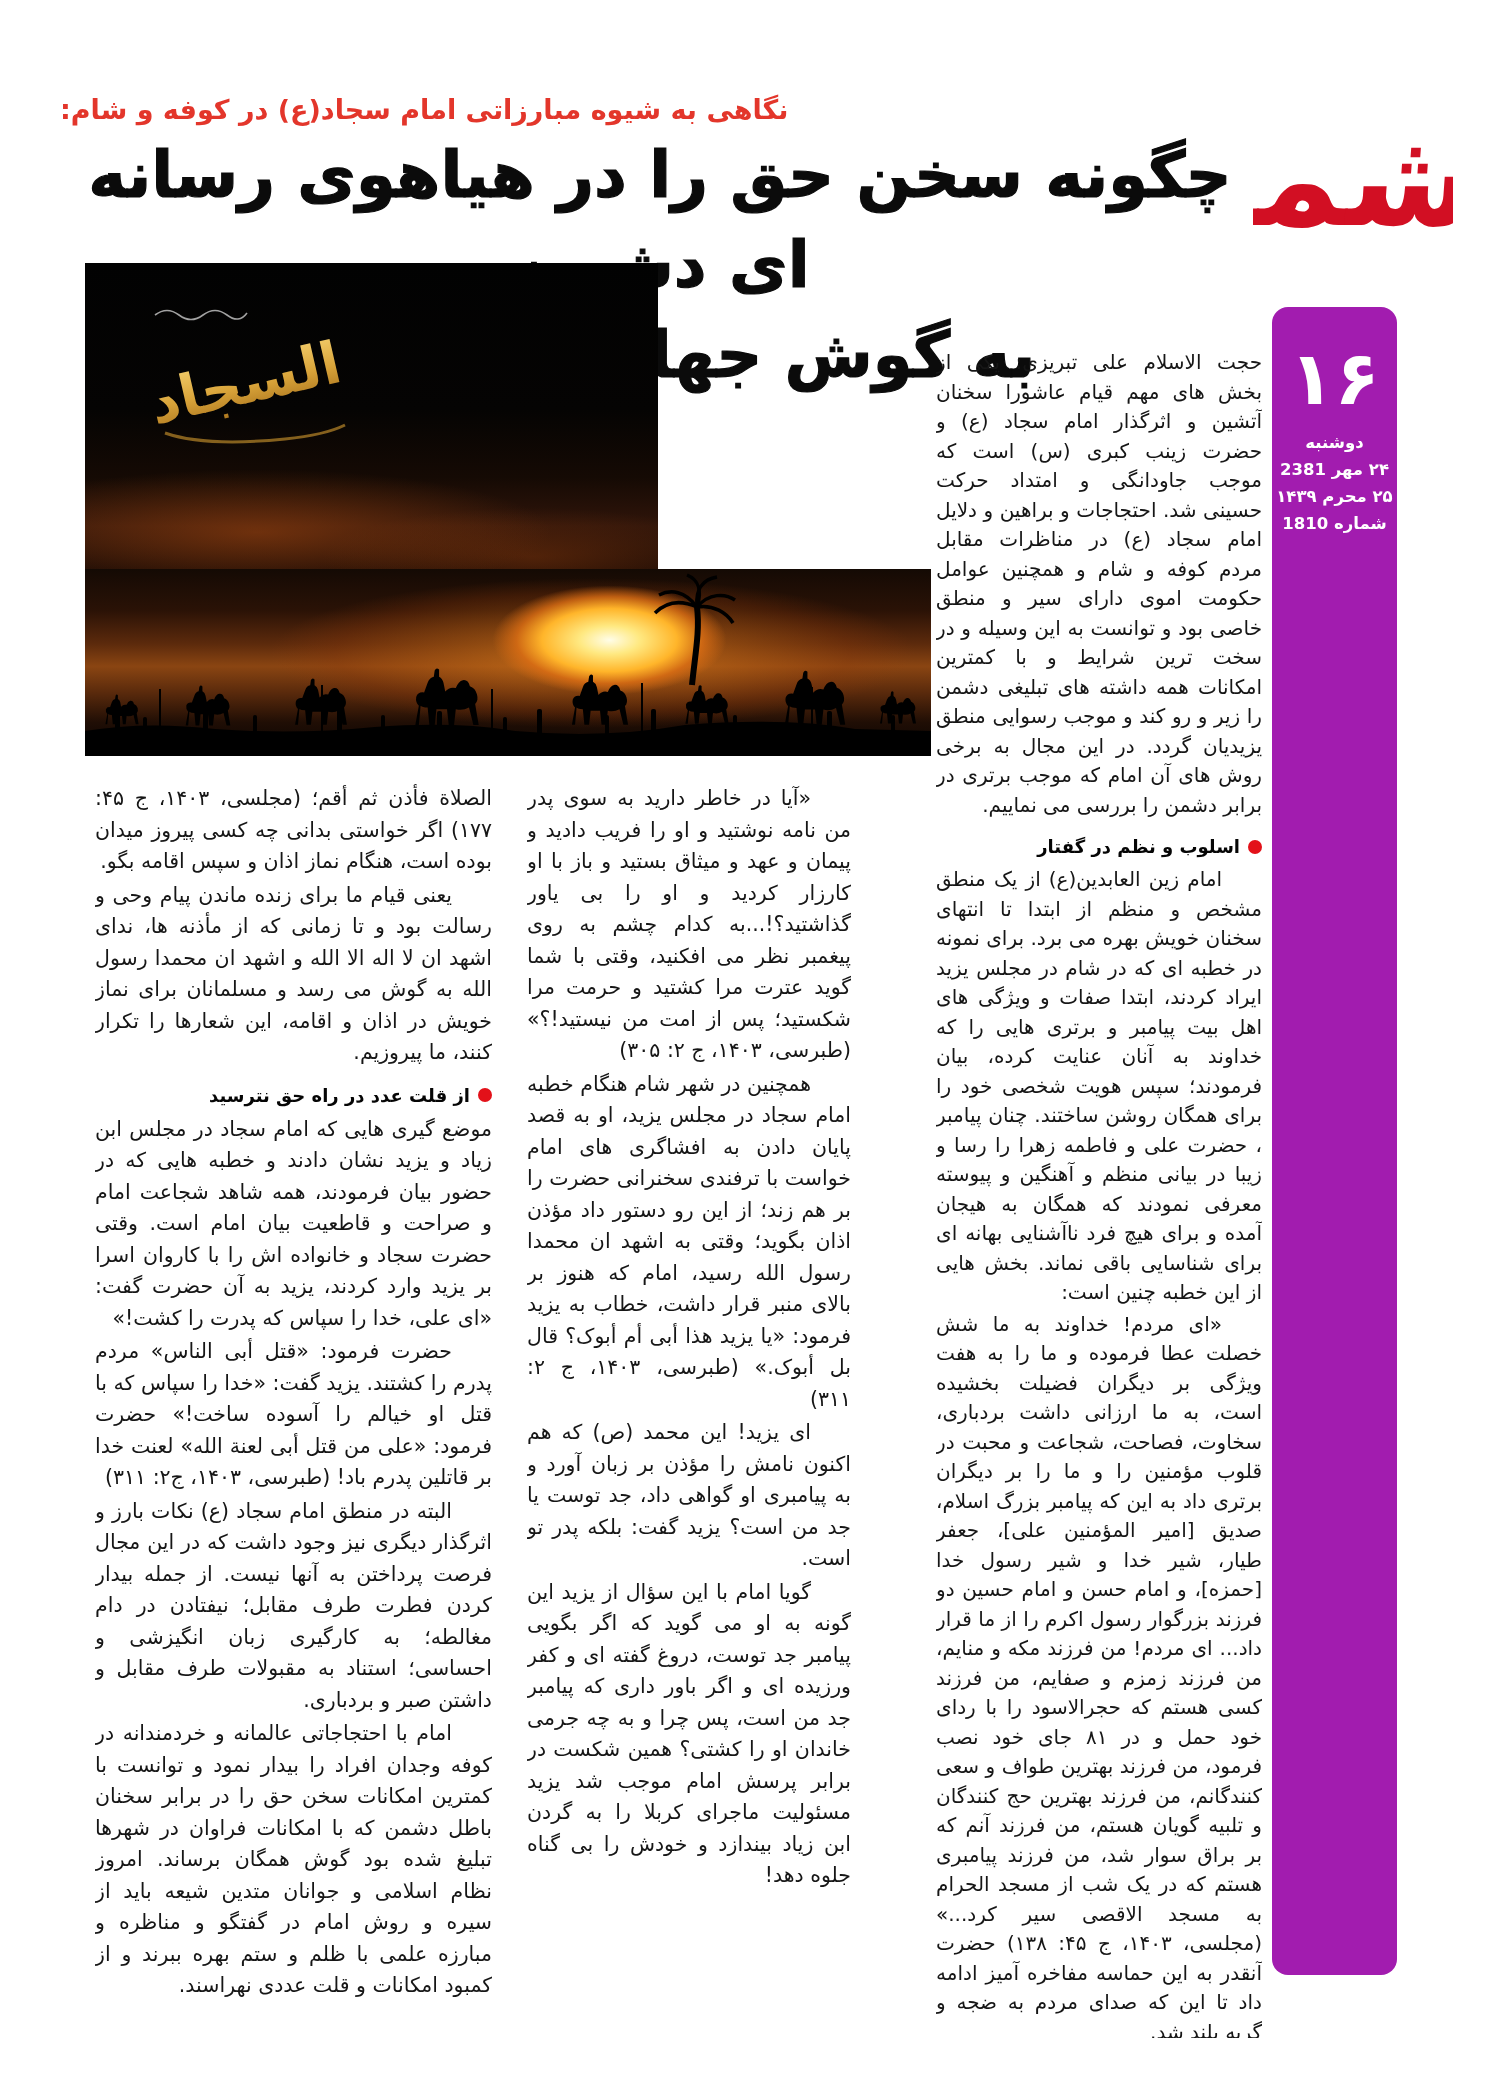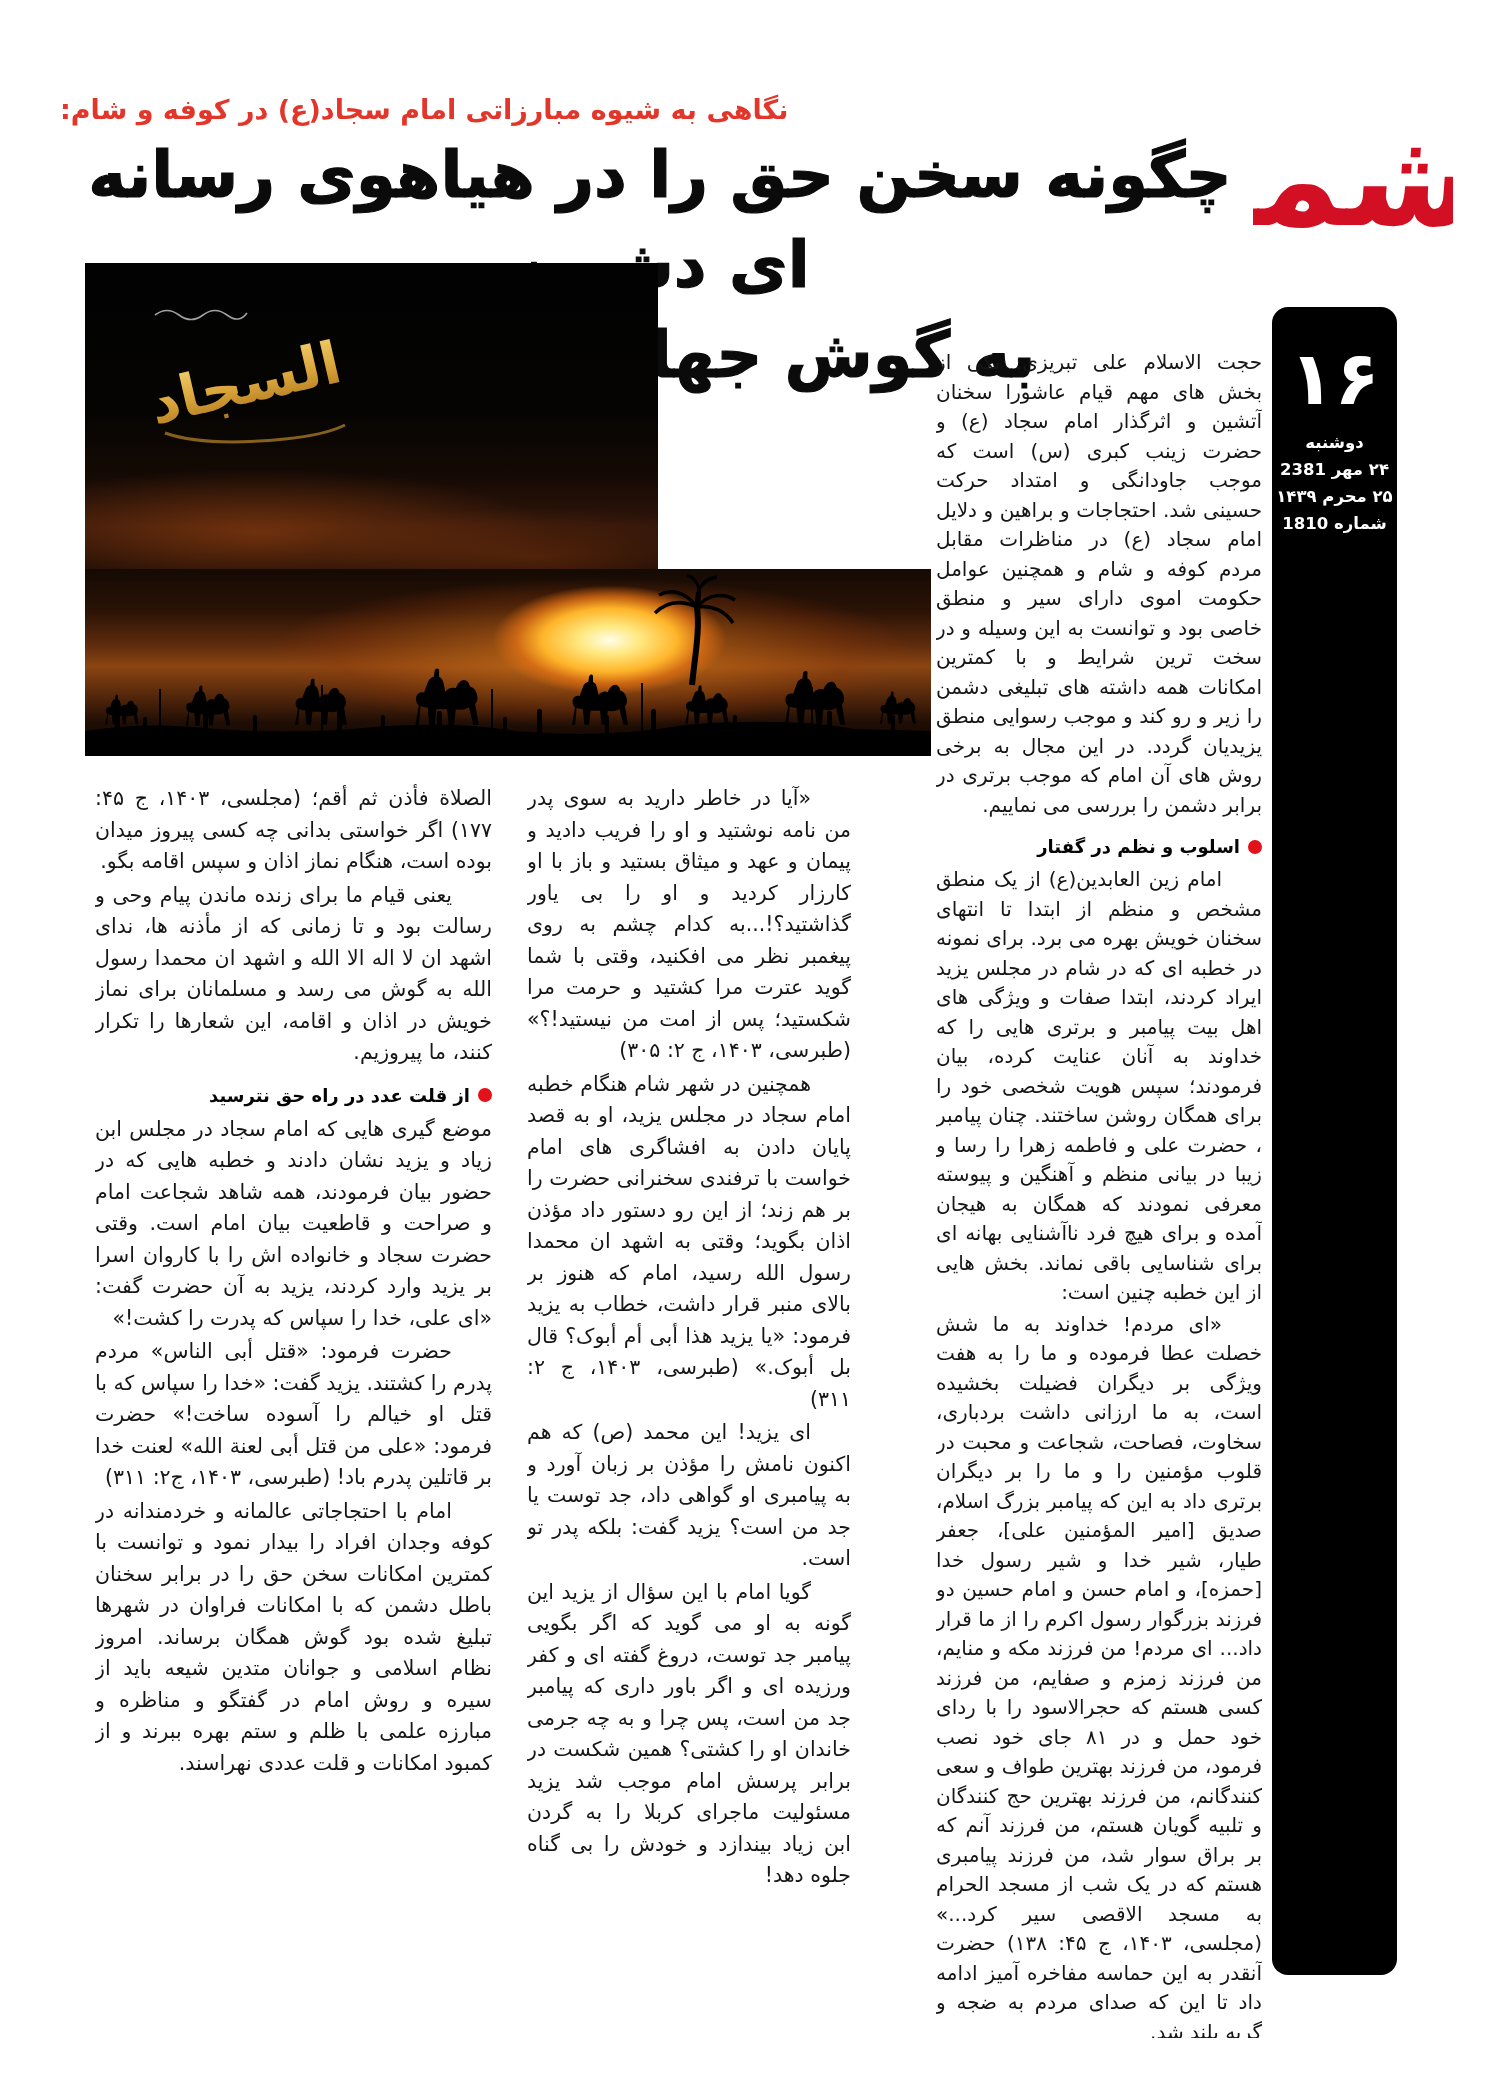--- a/index.html
+++ b/index.html
@@ -160,30 +160,31 @@
 
   <section class="col col-left">
     <p class="cont">الصلاة فأذن ثم أقم؛ (مجلسی، ۱۴۰۳، ج ۴۵: ۱۷۷) اگر خواستی بدانی چه کسی پیروز میدان بوده است، هنگام نماز اذان و سپس اقامه بگو.</p>
     <p>یعنی قیام ما برای زنده ماندن پیام وحی و رسالت بود و تا زمانی که از مأذنه ها، ندای اشهد ان لا اله الا الله و اشهد ان محمدا رسول الله به گوش می رسد و مسلمانان برای نماز خویش در اذان و اقامه، این شعارها را تکرار کنند، ما پیروزیم.</p>
     <h3 class="subhead">
       <span class="red-dot" style="background: rgb(227, 17, 25);"></span>
       <span>از قلت عدد در راه حق نترسید</span>
     </h3>
     <p class="cont">موضع گیری هایی که امام سجاد در مجلس ابن زیاد و یزید نشان دادند و خطبه هایی که در حضور بیان فرمودند، همه شاهد شجاعت امام و صراحت و قاطعیت بیان امام است. وقتی حضرت سجاد و خانواده اش را با کاروان اسرا بر یزید وارد کردند، یزید به آن حضرت گفت: «ای علی، خدا را سپاس که پدرت را کشت!»</p>
     <p>حضرت فرمود: «قتل أبی الناس» مردم پدرم را کشتند. یزید گفت: «خدا را سپاس که با قتل او خیالم را آسوده ساخت!» حضرت فرمود: «علی من قتل أبی لعنة الله» لعنت خدا بر قاتلین پدرم باد! (طبرسی، ۱۴۰۳، ج۲: ۳۱۱)</p>
+    <p>البته در منطق امام سجاد (ع) نکات بارز و اثرگذار دیگری نیز وجود داشت که در این مجال فرصت پرداختن به آنها نیست. از جمله بیدار کردن فطرت طرف مقابل؛ نیفتادن در دام مغالطه؛ به کارگیری زبان انگیزشی و احساسی؛ استناد به مقبولات طرف مقابل و داشتن صبر و بردباری.</p>
     <p>امام با احتجاجاتی عالمانه و خردمندانه در کوفه وجدان افراد را بیدار نمود و توانست با کمترین امکانات سخن حق را در برابر سخنان باطل دشمن که با امکانات فراوان در شهرها تبلیغ شده بود گوش همگان برساند. امروز نظام اسلامی و جوانان متدین شیعه باید از سیره و روش امام در گفتگو و مناظره و مبارزه علمی با ظلم و ستم بهره ببرند و از کمبود امکانات و قلت عددی نهراسند.</p>
   </section>
 
   <div class="logo">
     <svg viewBox="0 0 200 240">
       <text x="100" y="168" text-anchor="middle" font-size="132" font-weight="bold" font-family="DejaVu Sans, sans-serif" fill="#d20f23" transform="skewX(-4)">شما</text>
     </svg>
   </div>
 
-  <div class="side-box" style="background:#000000;">
+  <div class="side-box" style="background:#a21caf;">
     <div class="page-num">۱۶</div>
     <div class="side-dates">
       <div>دوشنبه</div>
       <div>۲۴ مهر 2381</div>
       <div>۲۵ محرم ۱۴۳۹</div>
       <div>شماره 1810</div>
     </div>
   </div>
 
 </div>

